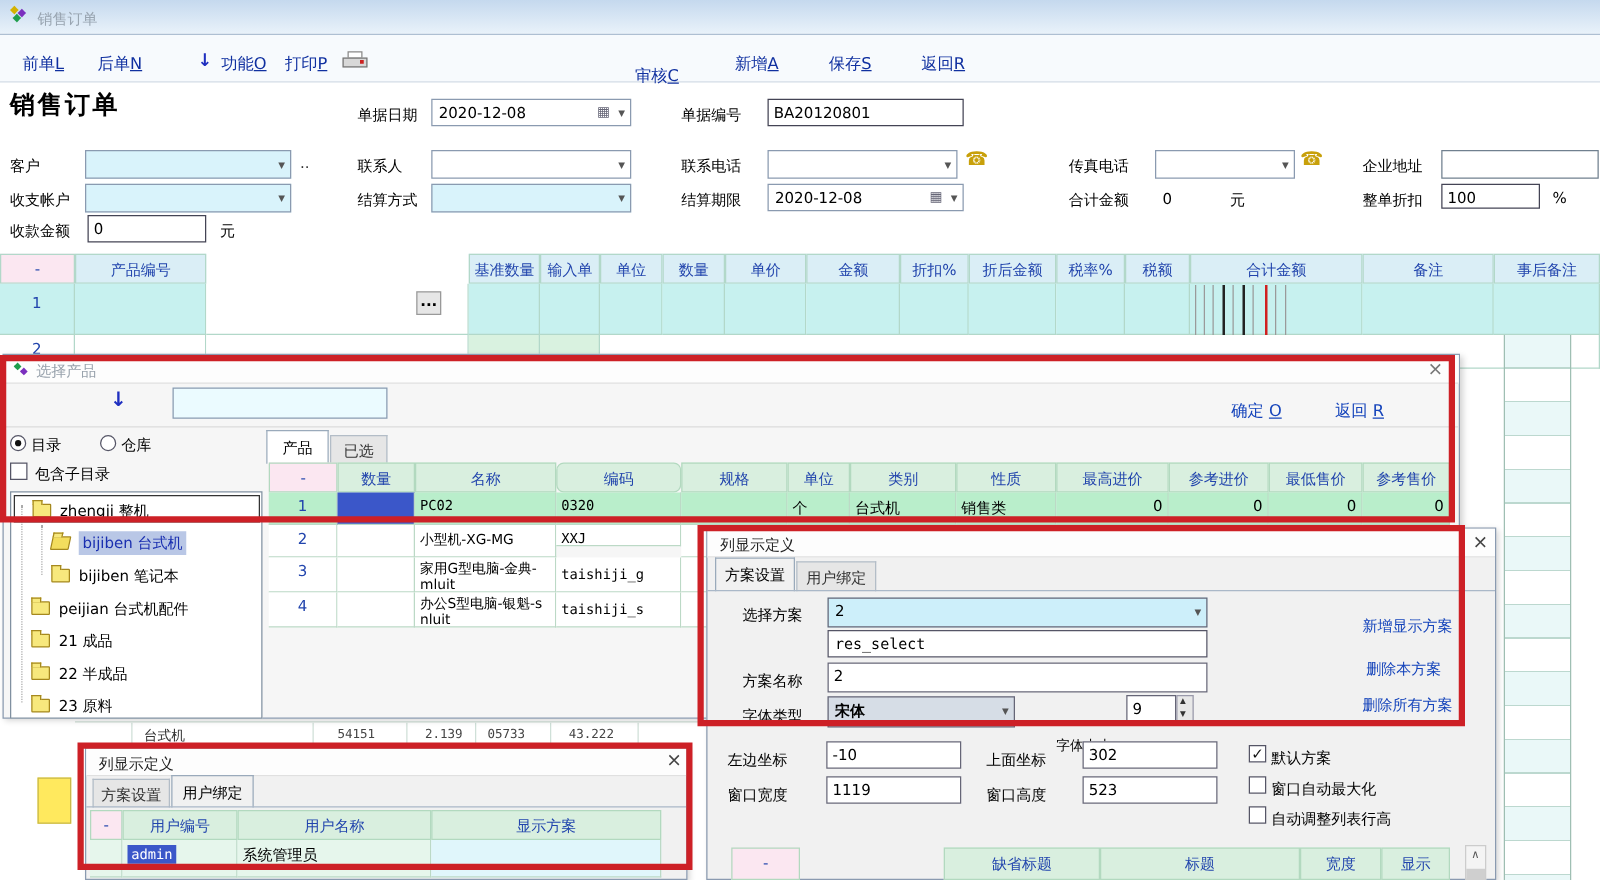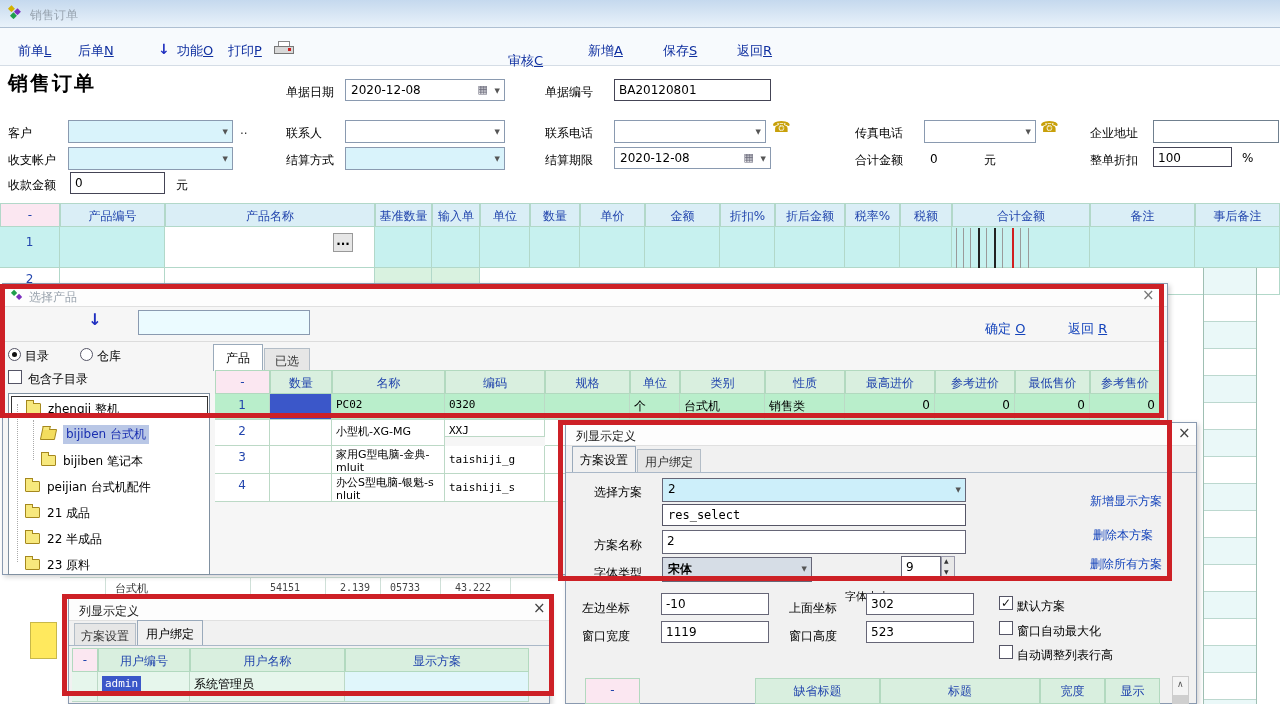--- a/index.html
+++ b/index.html
@@ -120,21 +120,20 @@
     <span class="abs" style="left:1090px;top:152px;">整单折扣</span>
     <span class="abs inp" style="left:1153px;top:147px;width:79px;height:20px;border-color:#445;">100</span>
     <span class="abs" style="left:1242px;top:151px;">%</span>
 
     <span class="abs" style="left:8px;top:177px;">收款金额</span>
     <span class="abs inp" style="left:70px;top:172px;width:95px;height:22px;border-color:#445;">0</span>
     <span class="abs" style="left:176px;top:177px;">元</span>
 
     <div class="abs hc pk" style="left:0;top:203px;width:60px;height:24px;">-</div>
     <div class="abs hc" style="left:60px;top:203px;width:105px;height:24px;">产品编号</div>
-    <div class="abs hc" style="left:165px;top:203px;width:210px;height:24px;">产品名称</div>
     <div class="abs hc" style="left:375px;top:203px;width:57px;height:24px;">基准数量</div>
     <div class="abs hc" style="left:432px;top:203px;width:48px;height:24px;">输入单位</div>
     <div class="abs hc" style="left:480px;top:203px;width:50px;height:24px;">单位</div>
     <div class="abs hc" style="left:530px;top:203px;width:50px;height:24px;">数量</div>
     <div class="abs hc" style="left:580px;top:203px;width:65px;height:24px;">单价</div>
     <div class="abs hc" style="left:645px;top:203px;width:75px;height:24px;">金额</div>
     <div class="abs hc" style="left:720px;top:203px;width:55px;height:24px;">折扣%</div>
     <div class="abs hc" style="left:775px;top:203px;width:70px;height:24px;">折后金额</div>
     <div class="abs hc" style="left:845px;top:203px;width:55px;height:24px;">税率%</div>
     <div class="abs hc" style="left:900px;top:203px;width:52px;height:24px;">税额</div>
@@ -257,21 +256,21 @@
         <span class="abs" style="left:36px;top:5px;">23 原料</span>
       </div>
     </div>
 
     <div class="abs tab-act" style="left:213px;top:344px;width:50px;height:27px;background:#fff;">产品</div>
     <div class="abs tab-in" style="left:264px;top:348px;width:46px;height:23px;">已选</div>
 
     <div class="abs hg pk" style="left:215px;top:370px;width:55px;height:24px;">-</div>
     <div class="abs hg" style="left:270px;top:370px;width:62px;height:24px;">数量</div>
     <div class="abs hg" style="left:332px;top:370px;width:113px;height:24px;">名称</div>
-    <div class="abs hg" style="left:445px;top:370px;width:100px;height:24px;">编码</div>
+    <div class="abs hg" style="left:445px;top:370px;width:100px;height:24px;border-radius:6px;">编码</div>
     <div class="abs hg" style="left:545px;top:370px;width:85px;height:24px;">规格</div>
     <div class="abs hg" style="left:630px;top:370px;width:50px;height:24px;">单位</div>
     <div class="abs hg" style="left:680px;top:370px;width:85px;height:24px;">类别</div>
     <div class="abs hg" style="left:765px;top:370px;width:80px;height:24px;">性质</div>
     <div class="abs hg" style="left:845px;top:370px;width:90px;height:24px;">最高进价</div>
     <div class="abs hg" style="left:935px;top:370px;width:80px;height:24px;">参考进价</div>
     <div class="abs hg" style="left:1015px;top:370px;width:75px;height:24px;">最低售价</div>
     <div class="abs hg" style="left:1090px;top:370px;width:70px;height:24px;">参考售价</div>
 
     <div class="abs gcell nv" style="left:215px;top:394px;width:55px;height:26px;background:#b9eecb;text-align:center;">1</div>

